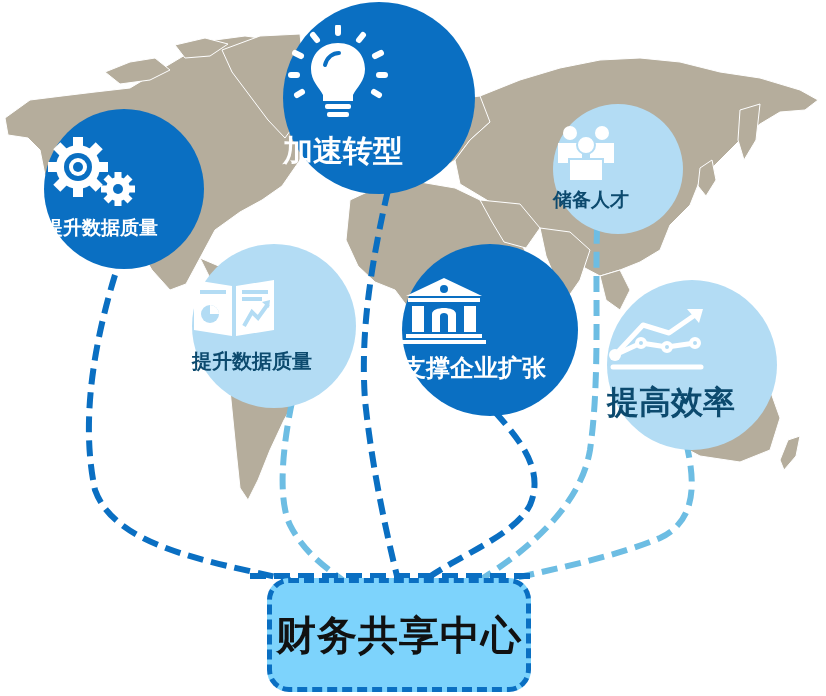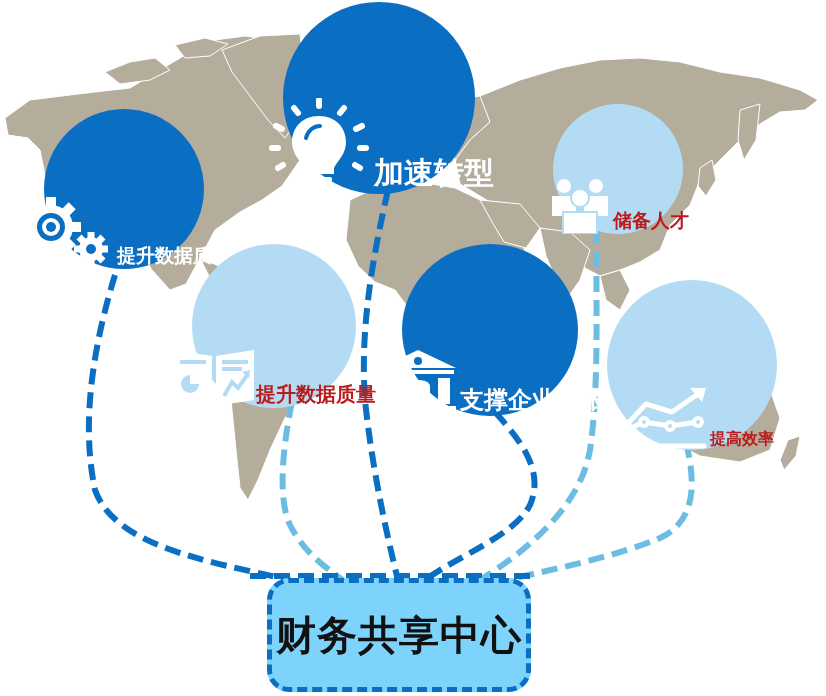--- a/index.html
+++ b/index.html
@@ -1,23 +1,23 @@
 <!DOCTYPE html>
 <html><head>
 <meta charset="utf-8">
 <style>
   html, body { margin: 0; padding: 0; background: #ffffff; }
   body { width: 826px; height: 696px; position: relative; overflow: hidden;
          font-family: "DejaVu Sans", "Liberation Sans", sans-serif; }
   #stage { position: absolute; left: 0; top: 0; width: 826px; height: 696px; }
   .map, .links { position: absolute; left: 0; top: 0; }
-  .node { position: absolute; border-radius: 50%; display: flex; flex-direction: row;
-          align-items: flex-end; justify-content: center; box-sizing: border-box; }
+  .node { position: absolute; border-radius: 50%; display: flex; flex-direction: column;
+          align-items: flex-start; justify-content: center; box-sizing: border-box; }
   .node.dark { background: #0a6fc2; color: #ffffff; }
-  .node.light { background: #b3dcf4; color: #b91c1c; }
+  .node.light { background: #b3dcf4; color: #0c4a6e; }
   .node .label { font-weight: bold; white-space: nowrap; letter-spacing: 0px; }
   .node svg { display: block; }
   .hub { position: absolute; left: 267px; top: 578px; width: 264px; height: 114px;
          box-sizing: border-box; border: 5px dashed #0a6fc2; border-radius: 22px;
          background: #7dd3fc; display: flex; align-items: center; justify-content: center; }
   .hub .label { font-size: 40px; font-weight: bold; color: #111111; letter-spacing: 1px; }
 </style>
 </head>
 <body>
 
@@ -211,20 +211,20 @@
         </g>
         <path d="M80,4 L96,4 L92,18 Z" fill="#ffffff"></path>
         <g fill="#b3dcf4" stroke="#ffffff" stroke-width="4">
           <circle cx="34" cy="38" r="4"></circle>
           <circle cx="60" cy="42" r="4"></circle>
           <circle cx="88" cy="38" r="4"></circle>
         </g>
         <circle cx="8" cy="50" r="6" fill="#ffffff"></circle>
       </svg>
     </span>
-    <span class="label" style="font-size:16px; margin-top:10px;">提高效率</span>
+    <span class="label" style="font-size:32px; margin-top:10px;">提高效率</span>
   </div>
 
   <div class="hub">
     <span class="label">财务共享中心</span>
   </div>
 
 </div>
 
 </body></html>

